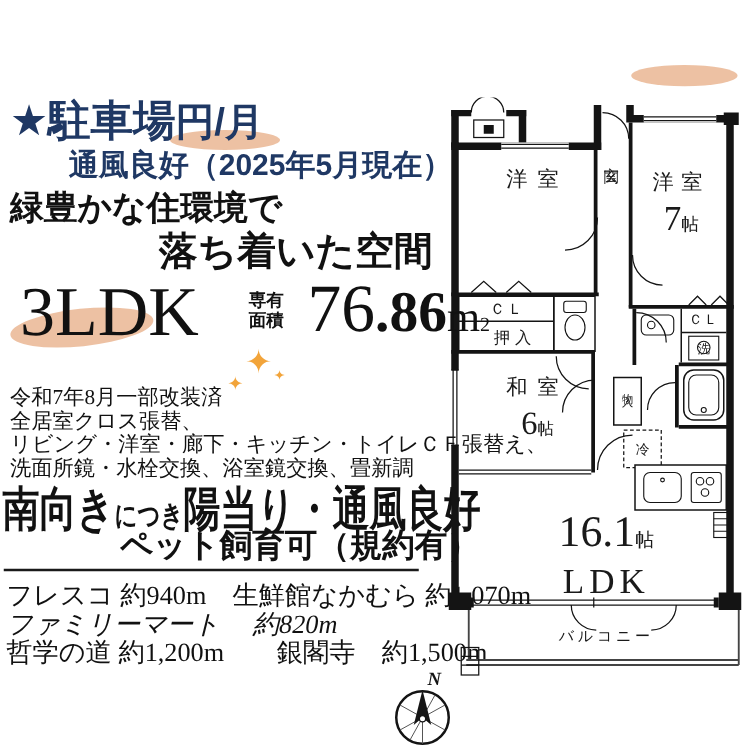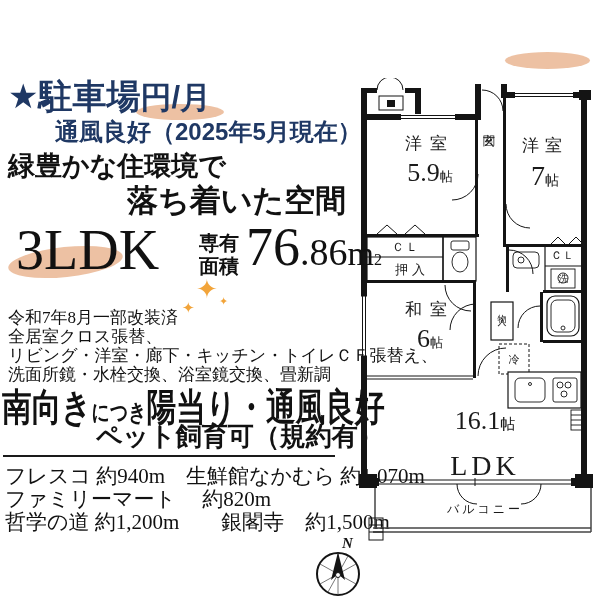--- a/index.html
+++ b/index.html
@@ -31,27 +31,27 @@
     <span class="gothic b" style="font-size:34px;">★駐車場</span>
     <span class="gothic b" style="font-size:31px;">円/月</span>
   </div>
   <div class="abs gothic b navy" style="left:55px;top:116px;font-size:24px;">通風良好（2025年5月現在）</div>
 
   <div class="abs mincho b" style="left:8px;top:148px;font-size:27px;">緑豊かな住環境で</div>
   <div class="abs mincho b" style="left:127px;top:180px;font-size:31px;text-align:center;">落ち着いた空間</div>
 
   <div class="peach" style="left:8px;top:247px;width:115px;height:30px;transform:rotate(-6deg);"></div>
   <div class="abs mincho z1" style="left:16px;top:218px;font-size:56px;">3LDK</div>
-  <div class="abs gothic b" style="left:199px;top:232px;font-size:20px;line-height:1.15;white-space:normal;width:40px;">
+  <div class="abs gothic b" style="left:199px;top:232px;font-size:14px;line-height:1.15;white-space:normal;width:40px;">
     <div>専有</div>
     <div>面積</div>
   </div>
   <div class="abs base mincho z1" style="left:246px;top:216px;">
     <span style="font-size:54px;">76</span>
-      <span style="font-size:38px;">.86</span>
+      <span style="font-size:46px;font-weight:bold;">.86</span>
       <span style="font-size:34px;">m</span>
       <sup style="font-size:16px;">2</sup>
   </div>
 
   <div class="abs mincho" style="left:8px;top:308px;font-size:17px;line-height:19px;">
     <div>令和7年8月一部改装済</div>
     <div>全居室クロス張替、</div>
     <div>リビング・洋室・廊下・キッチン・トイレＣＦ張替え、</div>
     <div>洗面所鏡・水栓交換、浴室鏡交換、畳新調</div>
   </div>
@@ -62,21 +62,21 @@
   <div class="abs base gothic b" style="left:2px;top:382px;transform:scaleX(0.78);transform-origin:left;">
     <span style="font-size:38px;">南向き</span>
     <span style="font-size:23px;">につき</span>
     <span style="font-size:38px;">陽当り・通風良好</span>
   </div>
   <div class="abs gothic b" style="left:96px;top:419px;font-size:26px;">ペット飼育可（規約有）</div>
 
   <div class="abs" style="left:3px;top:455px;width:332px;height:2px;background:#1a1a1a;"></div>
 
   <div class="abs mincho" style="left:5px;top:462px;font-size:21px;">フレスコ 約940m　生鮮館なかむら 約1,070m</div>
-  <div class="abs mincho" style="left:5px;top:485px;font-size:21px;">ファミリーマート　 約820m</div>
+  <div class="abs mincho" style="left:5px;top:485px;font-size:21px;font-style:italic;">ファミリーマート　 約820m</div>
   <div class="abs mincho" style="left:5px;top:508px;font-size:21px;">哲学の道 約1,200m　　銀閣寺　約1,500m</div>
 
   <div class="abs" style="left:345px;top:78px;width:253px;height:467px;">
     <svg width="253" height="467" viewBox="0 0 253 467">
       <g fill="#141414" stroke="none">
 
         <rect x="16" y="10" width="6" height="30"></rect>
           <rect x="70" y="10" width="6" height="30"></rect>
         <rect x="16" y="10" width="16" height="5"></rect>
           <rect x="60" y="10" width="16" height="5"></rect>
@@ -188,39 +188,36 @@
       <g stroke="#141414" fill="none" stroke-width="1">
         <rect x="24" y="440" width="14" height="22"></rect>
         <line x1="24" y1="447" x2="38" y2="447"></line>
           <line x1="24" y1="454" x2="38" y2="454"></line>
       </g>
     </svg>
 
     
     <div class="plabel vert" style="left:135px;top:46px;font-size:12px;letter-spacing:2px;">玄関</div>
     <div class="plabel" style="left:40px;top:54px;width:90px;font-size:17px;letter-spacing:8px;">洋室</div>
-    <div class="plabel" style="left:40px;top:80px;width:90px;">
-      <span style="font-size:26px;">5.9</span><span style="font-size:13px;">帖</span>
-    </div>
     <div class="plabel" style="left:165px;top:56px;width:70px;font-size:17px;letter-spacing:6px;">洋室</div>
     <div class="plabel" style="left:165px;top:82px;width:70px;">
       <span style="font-size:28px;">7</span><span style="font-size:14px;">帖</span>
     </div>
     <div class="plabel" style="left:24px;top:161px;width:74px;font-size:12px;letter-spacing:2px;">ＣＬ</div>
     <div class="plabel" style="left:24px;top:183px;width:86px;font-size:13px;letter-spacing:4px;text-align:center;">押入</div>
     <div class="plabel" style="left:200px;top:170px;width:36px;font-size:11px;letter-spacing:1px;">ＣＬ</div>
     <div class="plabel" style="left:206px;top:194px;width:24px;font-size:10px;">洗</div>
     <div class="plabel vert" style="left:150px;top:229px;font-size:9px;letter-spacing:2px;">物入</div>
     <div class="plabel" style="left:157px;top:274px;width:24px;font-size:11px;">冷</div>
     <div class="plabel" style="left:45px;top:220px;width:80px;font-size:17px;letter-spacing:8px;">和室</div>
     <div class="plabel" style="left:45px;top:246px;width:80px;">
       <span style="font-size:26px;">6</span><span style="font-size:13px;">帖</span>
     </div>
     <div class="plabel" style="left:70px;top:328px;width:140px;">
-      <span style="font-size:26px;">16.1</span><span style="font-size:15px;">帖</span>
+      <span style="font-size:35px;">16.1</span><span style="font-size:15px;">帖</span>
     </div>
     <div class="plabel" style="left:70px;top:360px;width:140px;font-size:28px;letter-spacing:4px;margin-top:12px;">LDK</div>
     <div class="plabel" style="left:70px;top:423px;width:140px;font-size:12px;letter-spacing:3px;">バルコニー</div>
   </div>
 
   <div class="abs" style="left:298px;top:534px;width:84px;height:66px;">
     <svg width="84" height="66" viewBox="0 0 84 66">
       <circle cx="40" cy="40" r="21" fill="none" stroke="#141414" stroke-width="2"></circle>
       <g stroke="#555" stroke-width="0.8">
         <line x1="22" y1="30" x2="58" y2="50"></line>

